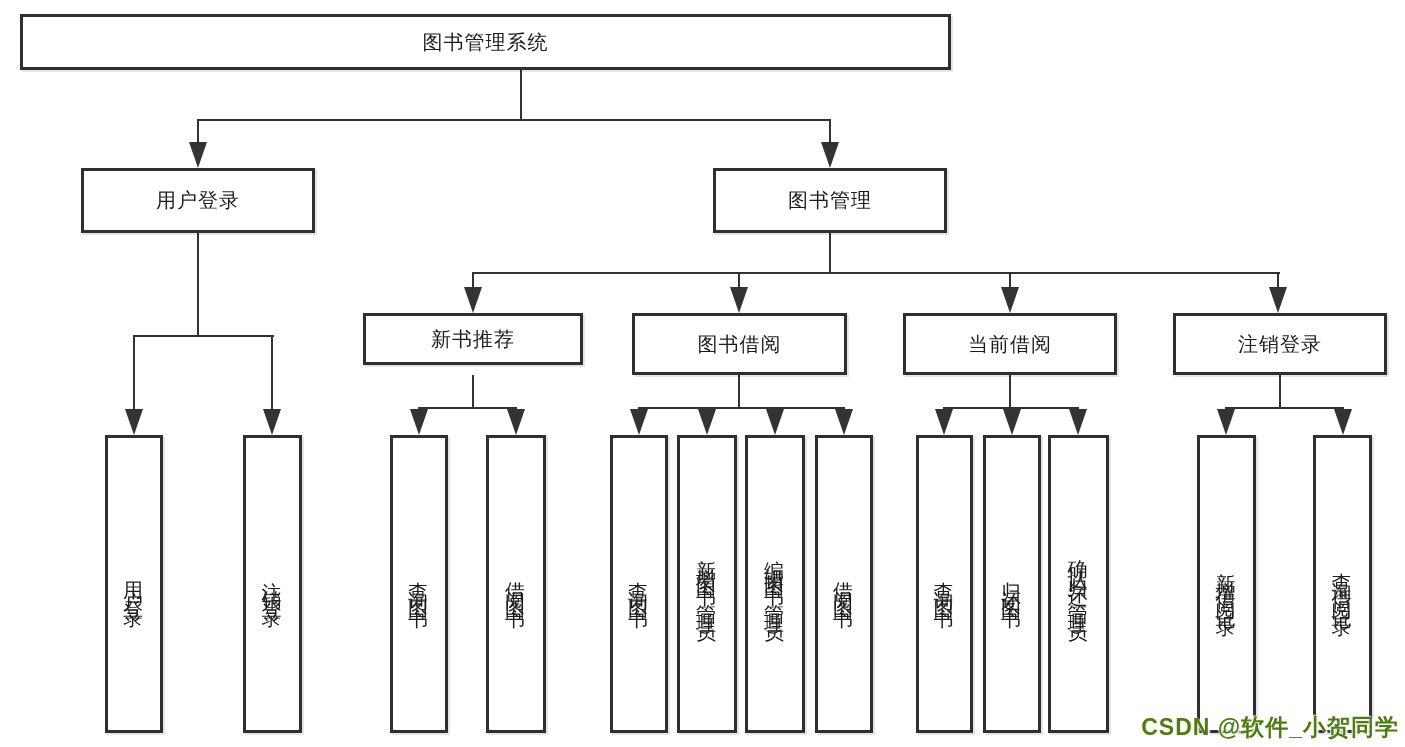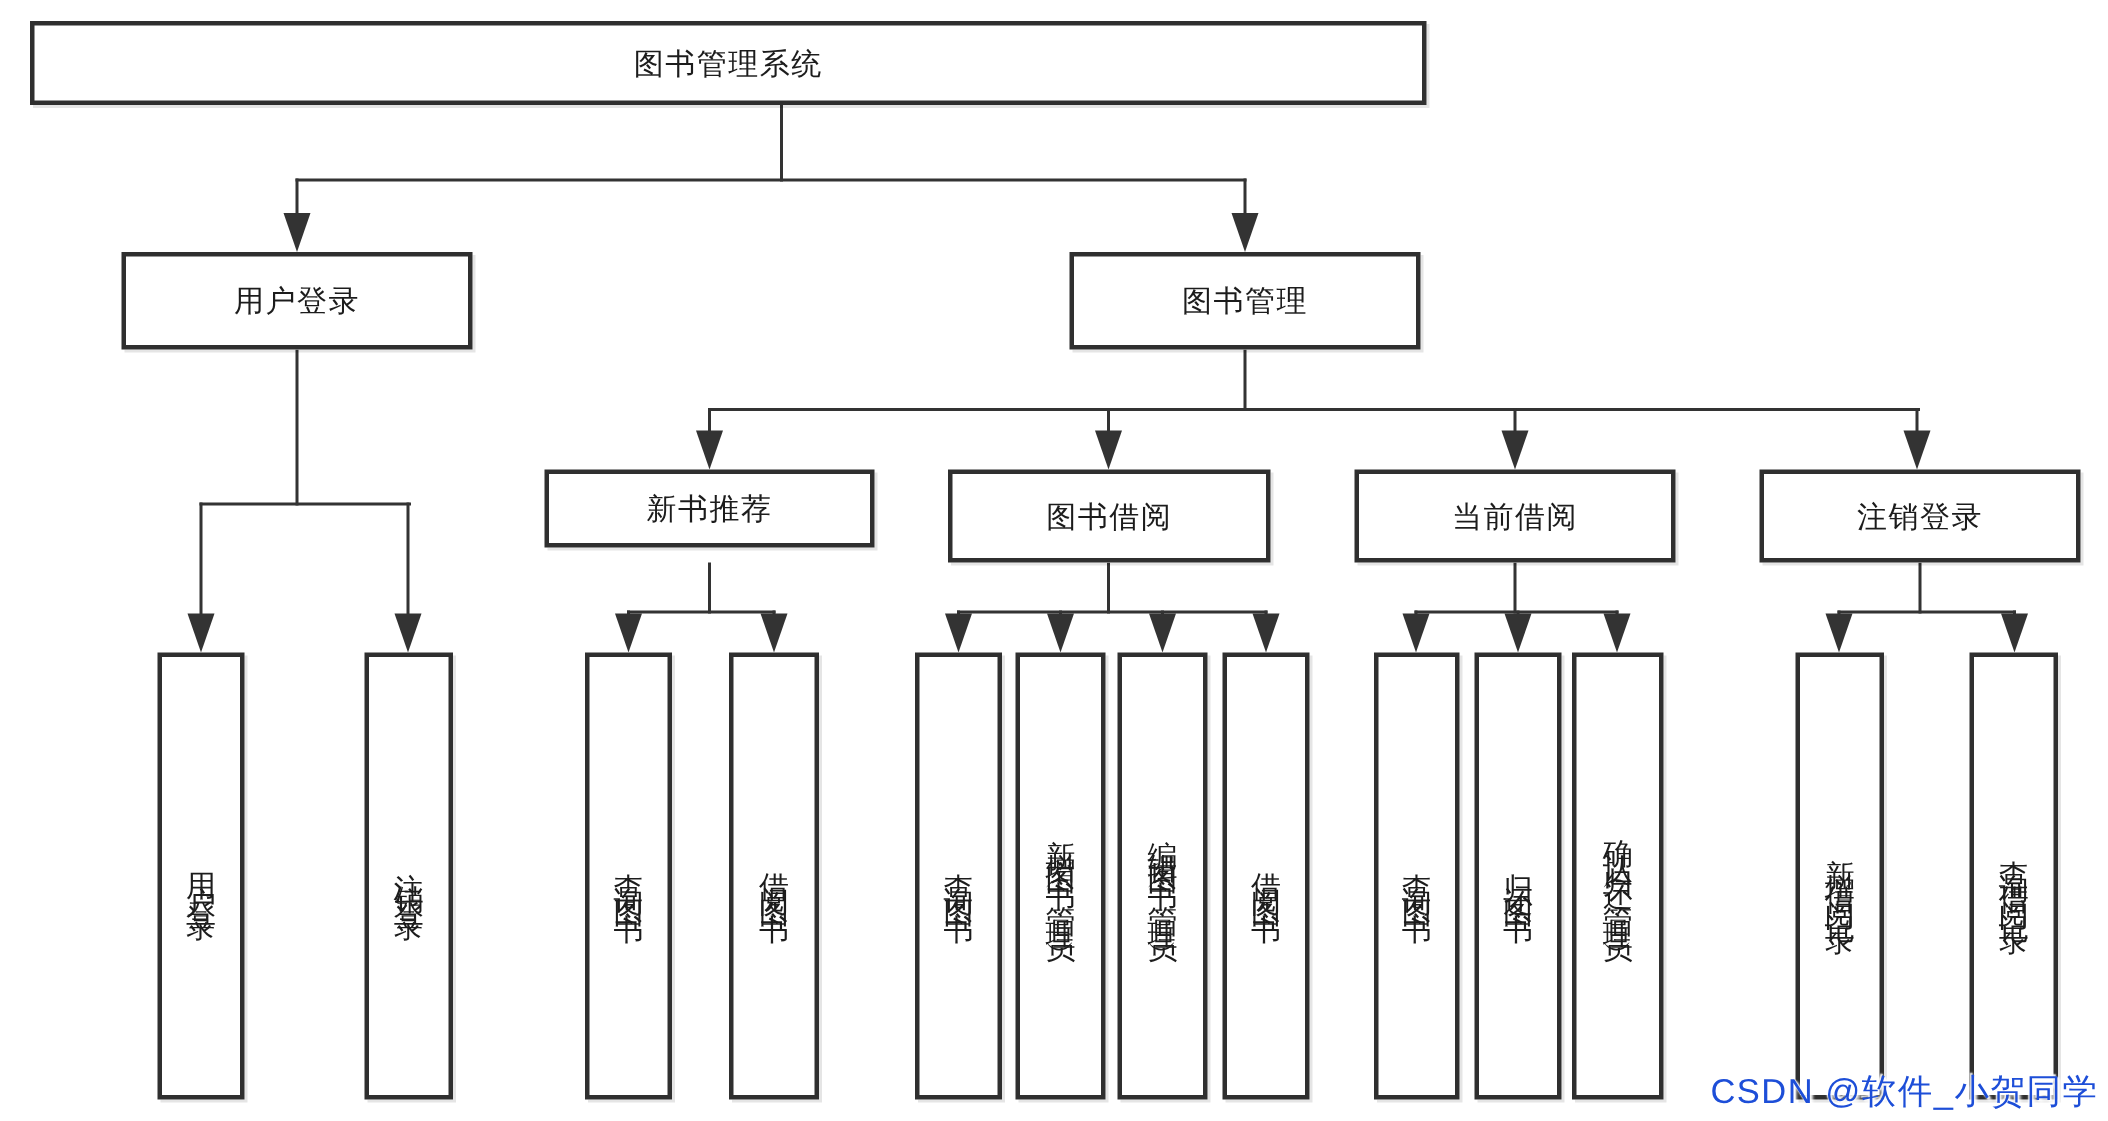--- a/index.html
+++ b/index.html
@@ -46,25 +46,26 @@
     position:absolute;width:0;height:0;
     border-left:9px solid transparent;
     border-right:9px solid transparent;
     border-top:26px solid #333;
     z-index:1;
   }
   #watermark{
     position:absolute;
     right:6px;top:712px;
     font-size:23px;
-    color:#1d4ed8;
+    color:#4d7c0f;
     letter-spacing:1px;
     text-shadow:1px 1px 1px #ffffff,-1px -1px 1px #ffffff,2px 2px 2px #ffffff;
     z-index:5;
     white-space:nowrap;
+    font-weight:bold;
   }
 </style>
 </head>
 <body>
 
 <div id="canvas">
 
   <div class="node" style="left:20px;top:14px;width:931px;height:56px;">图书管理系统</div>
 
   <div class="vline" style="left:520px;top:70px;height:51px;"></div>

